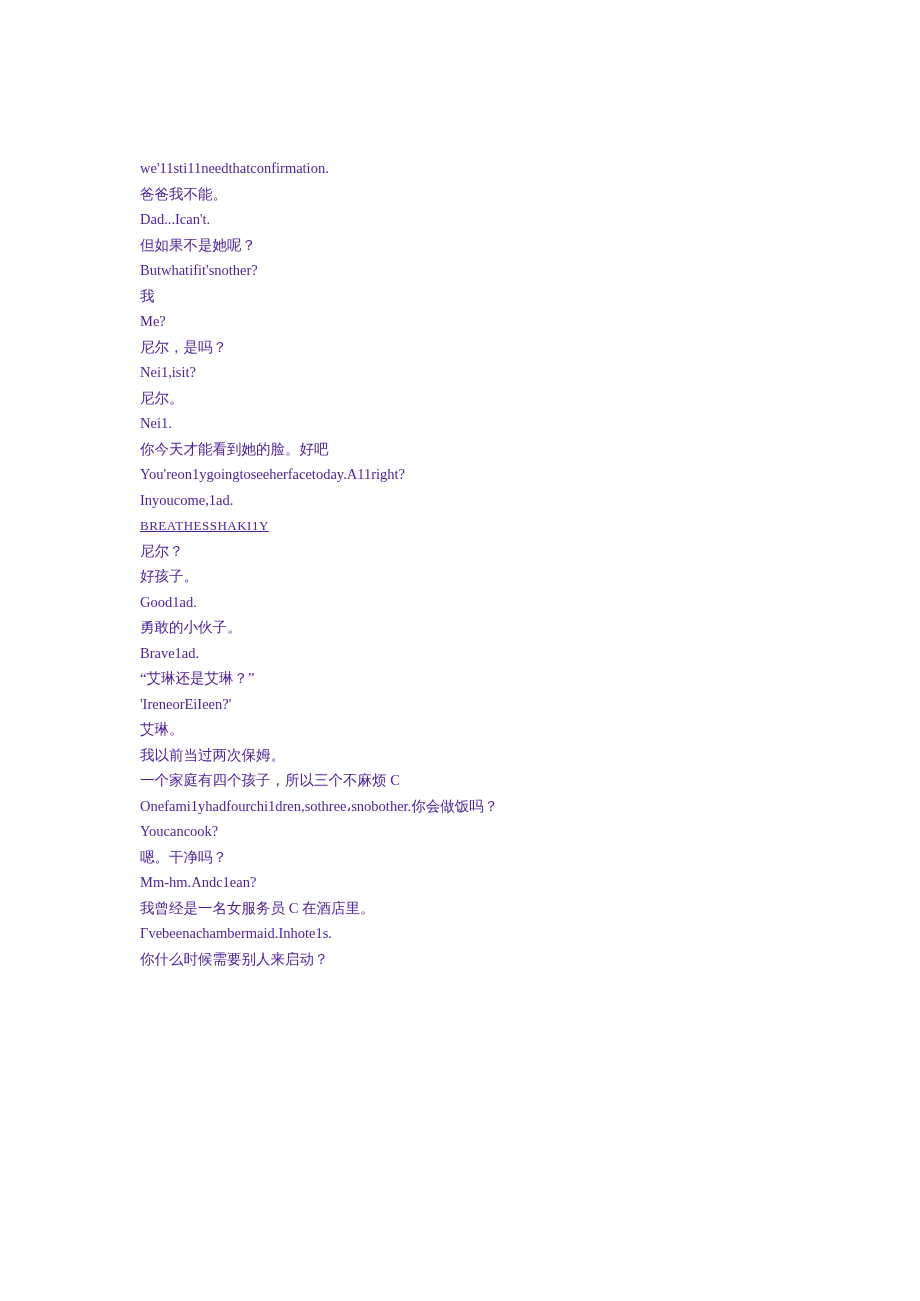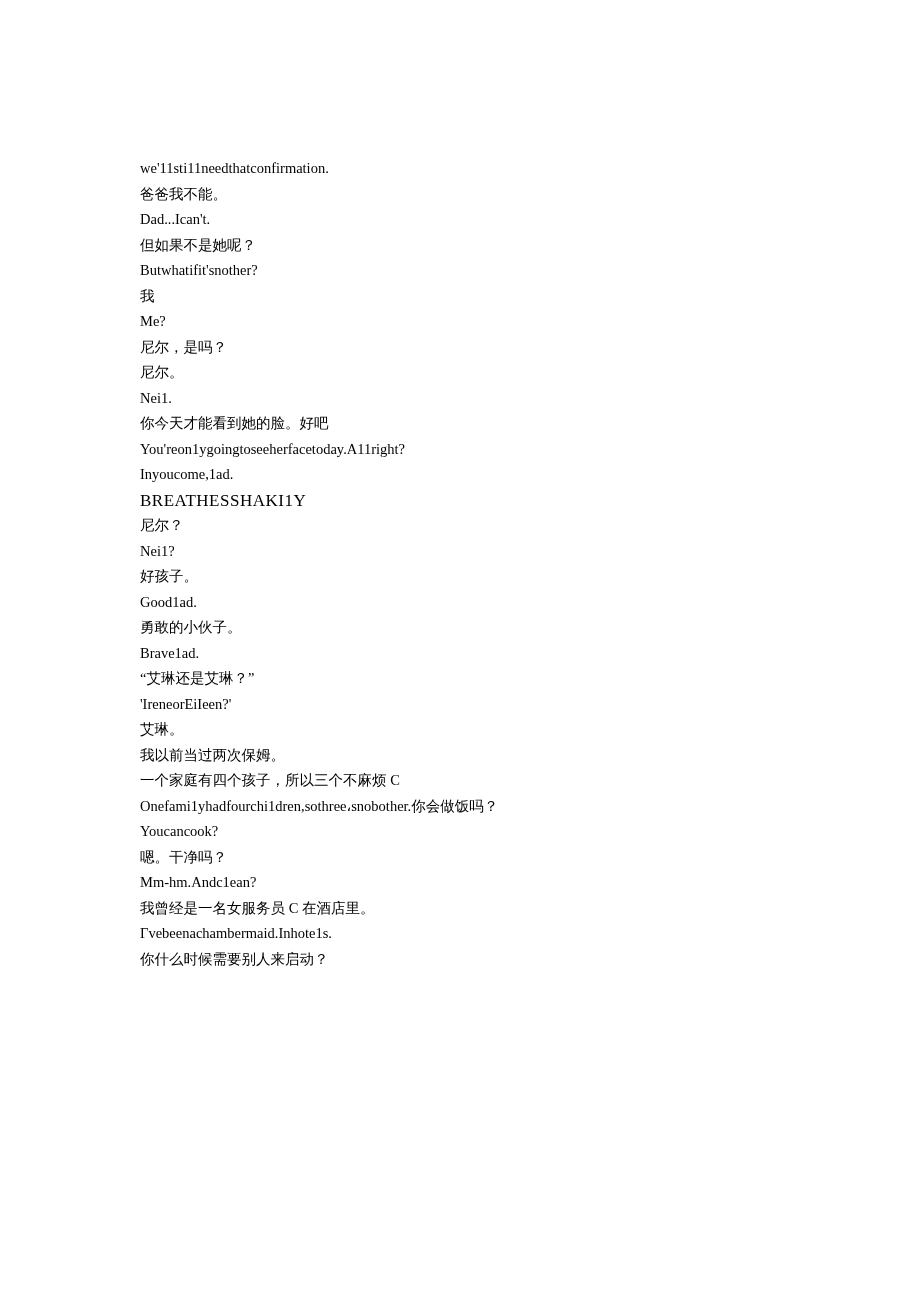--- a/index.html
+++ b/index.html
@@ -11,50 +11,51 @@
     height: 1301px;
     overflow: hidden;
   }
   .page {
     padding: 156px 140px 0 140px;
     box-sizing: border-box;
   }
   .line {
     font-size: 14.5px;
     line-height: 25.5px;
-    color: #000000;
+    color: #4c1d95;
     white-space: pre-wrap;
   }
   .small-caps {
     font-variant: small-caps;
-    font-size: 17px;
+    font-size: 13px;
     letter-spacing: 0.5px;
+    text-decoration: underline;
   }
 </style>
 </head>
 <body>
 
 <div class="page">
   <div id="content">
       <div class="line">we'11sti11needthatconfirmation.</div>
       <div class="line">爸爸我不能。</div>
       <div class="line">Dad...Ican't.</div>
       <div class="line">但如果不是她呢？</div>
       <div class="line">Butwhatifit'snother?</div>
       <div class="line">我</div>
       <div class="line">Me?</div>
       <div class="line">尼尔，是吗？</div>
+      <div class="line">Nei1,isit?</div>
       <div class="line">尼尔。</div>
       <div class="line">Nei1.</div>
       <div class="line">你今天才能看到她的脸。好吧</div>
       <div class="line">You'reon1ygoingtoseeherfacetoday.A11right?</div>
       <div class="line">Inyoucome,1ad.</div>
       <div class="line small-caps">BREATHESSHAKI1Y</div>
       <div class="line">尼尔？</div>
-      <div class="line">Nei1?</div>
       <div class="line">好孩子。</div>
       <div class="line">Good1ad.</div>
       <div class="line">勇敢的小伙子。</div>
       <div class="line">Brave1ad.</div>
       <div class="line">“艾琳还是艾琳？”</div>
       <div class="line">'IreneorEiIeen?'</div>
       <div class="line">艾琳。</div>
       <div class="line">我以前当过两次保姆。</div>
       <div class="line">一个家庭有四个孩子，所以三个不麻烦 C</div>
       <div class="line">Onefami1yhadfourchi1dren,sothree،snobother.你会做饭吗？</div>

